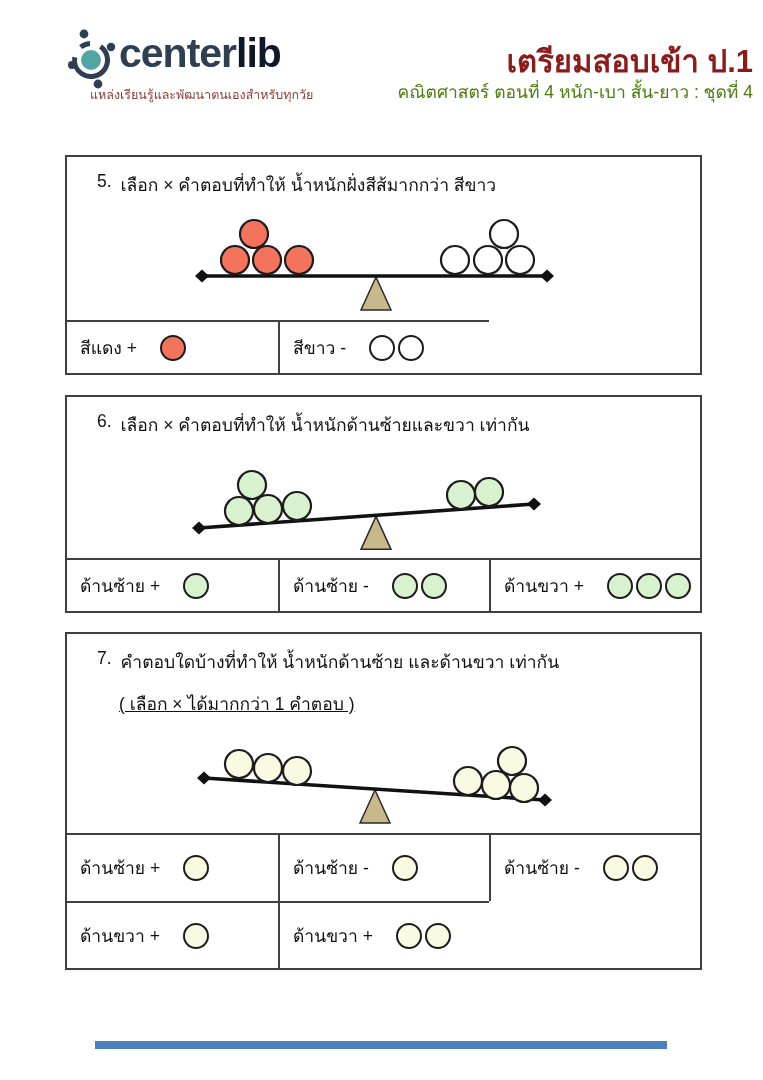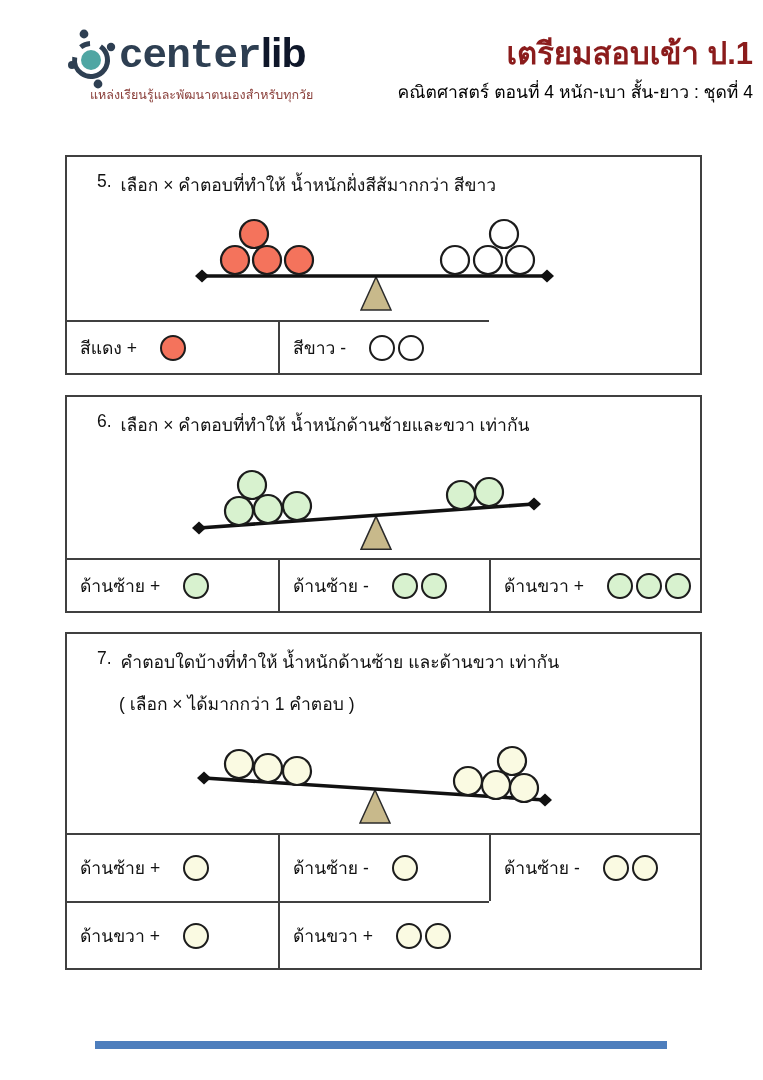--- a/index.html
+++ b/index.html
@@ -3,25 +3,25 @@
 <meta charset="utf-8">
 <style>
   html,body{margin:0;padding:0;}
   body{
     width:763px;height:1080px;position:relative;background:#ffffff;
     font-family:"Liberation Sans",sans-serif;color:#111;overflow:hidden;
   }
   
   .logo-icon{position:absolute;left:68px;top:27px;}
   .brand{position:absolute;left:119px;top:33px;font-size:41px;font-weight:bold;letter-spacing:-1px;line-height:1;}
-  .brand .p1{color:#2E3F52;font-family:Liberation Mono, monospace;}
+  .brand .p1{color:#2E3F52;}
   .brand .p2{color:#0f172a;}
   .tagline{position:absolute;left:70px;top:85px;font-size:12.5px;color:#8A3F3A;margin-left:20px;}
-  .title{position:absolute;right:10px;top:28px;font-size:31px;font-weight:bold;color:#8B1C1C;white-space:nowrap;}
-  .subtitle{position:absolute;right:10px;top:78px;font-size:17.5px;color:#000000;white-space:nowrap;}
+  .title{position:absolute;right:10px;top:36px;font-size:31px;font-weight:bold;color:#8B1C1C;white-space:nowrap;}
+  .subtitle{position:absolute;right:10px;top:78px;font-size:17.5px;color:#4d7c0f;white-space:nowrap;}
   
   .qbox{position:absolute;left:65px;width:637px;box-sizing:border-box;border:2px solid #404040;background:#fff;}
   .qprompt{position:absolute;display:flex;gap:9px;font-size:17.5px;white-space:nowrap;}
   .qnote{position:absolute;font-size:17.5px;white-space:nowrap;}
   .scale-svg{position:absolute;}
   .answers{
     position:absolute;left:0;right:0;bottom:0;
     display:grid;grid-template-columns:1fr 1fr 1fr;
   }
   .answers.one-row{height:53px;}
@@ -131,21 +131,21 @@
       <circle cx="279" cy="31" r="14" fill="#D8F2CF" stroke="#1c1c1c" stroke-width="2.2"></circle>
       <circle cx="307" cy="28" r="14" fill="#D8F2CF" stroke="#1c1c1c" stroke-width="2.2"></circle>
     </svg>
   </div>
 
 <div class="qbox" style="top:632px;height:338px;">
   <div class="qprompt" style="left:30px;top:14px;">
     <span>7.</span>
     <span>คำตอบใดบ้างที่ทำให้ น้ำหนักด้านซ้าย และด้านขวา เท่ากัน</span>
   </div>
-  <div class="qnote" style="left:52px;top:56px;">( เลือก × ได้มากกว่า 1 คำตอบ )</div>
+  <div class="qnote" style="left:52px;top:56px;text-decoration:underline;">( เลือก × ได้มากกว่า 1 คำตอบ )</div>
   <div class="answers two-row">
       <div class="acell col0">
         <span>ด้านซ้าย +</span>
         <span class="cgrp">
           <span class="acircle" style="background: rgb(250, 250, 226);"></span>
         </span>
       </div>
       <div class="acell">
         <span>ด้านซ้าย -</span>
         <span class="cgrp">

